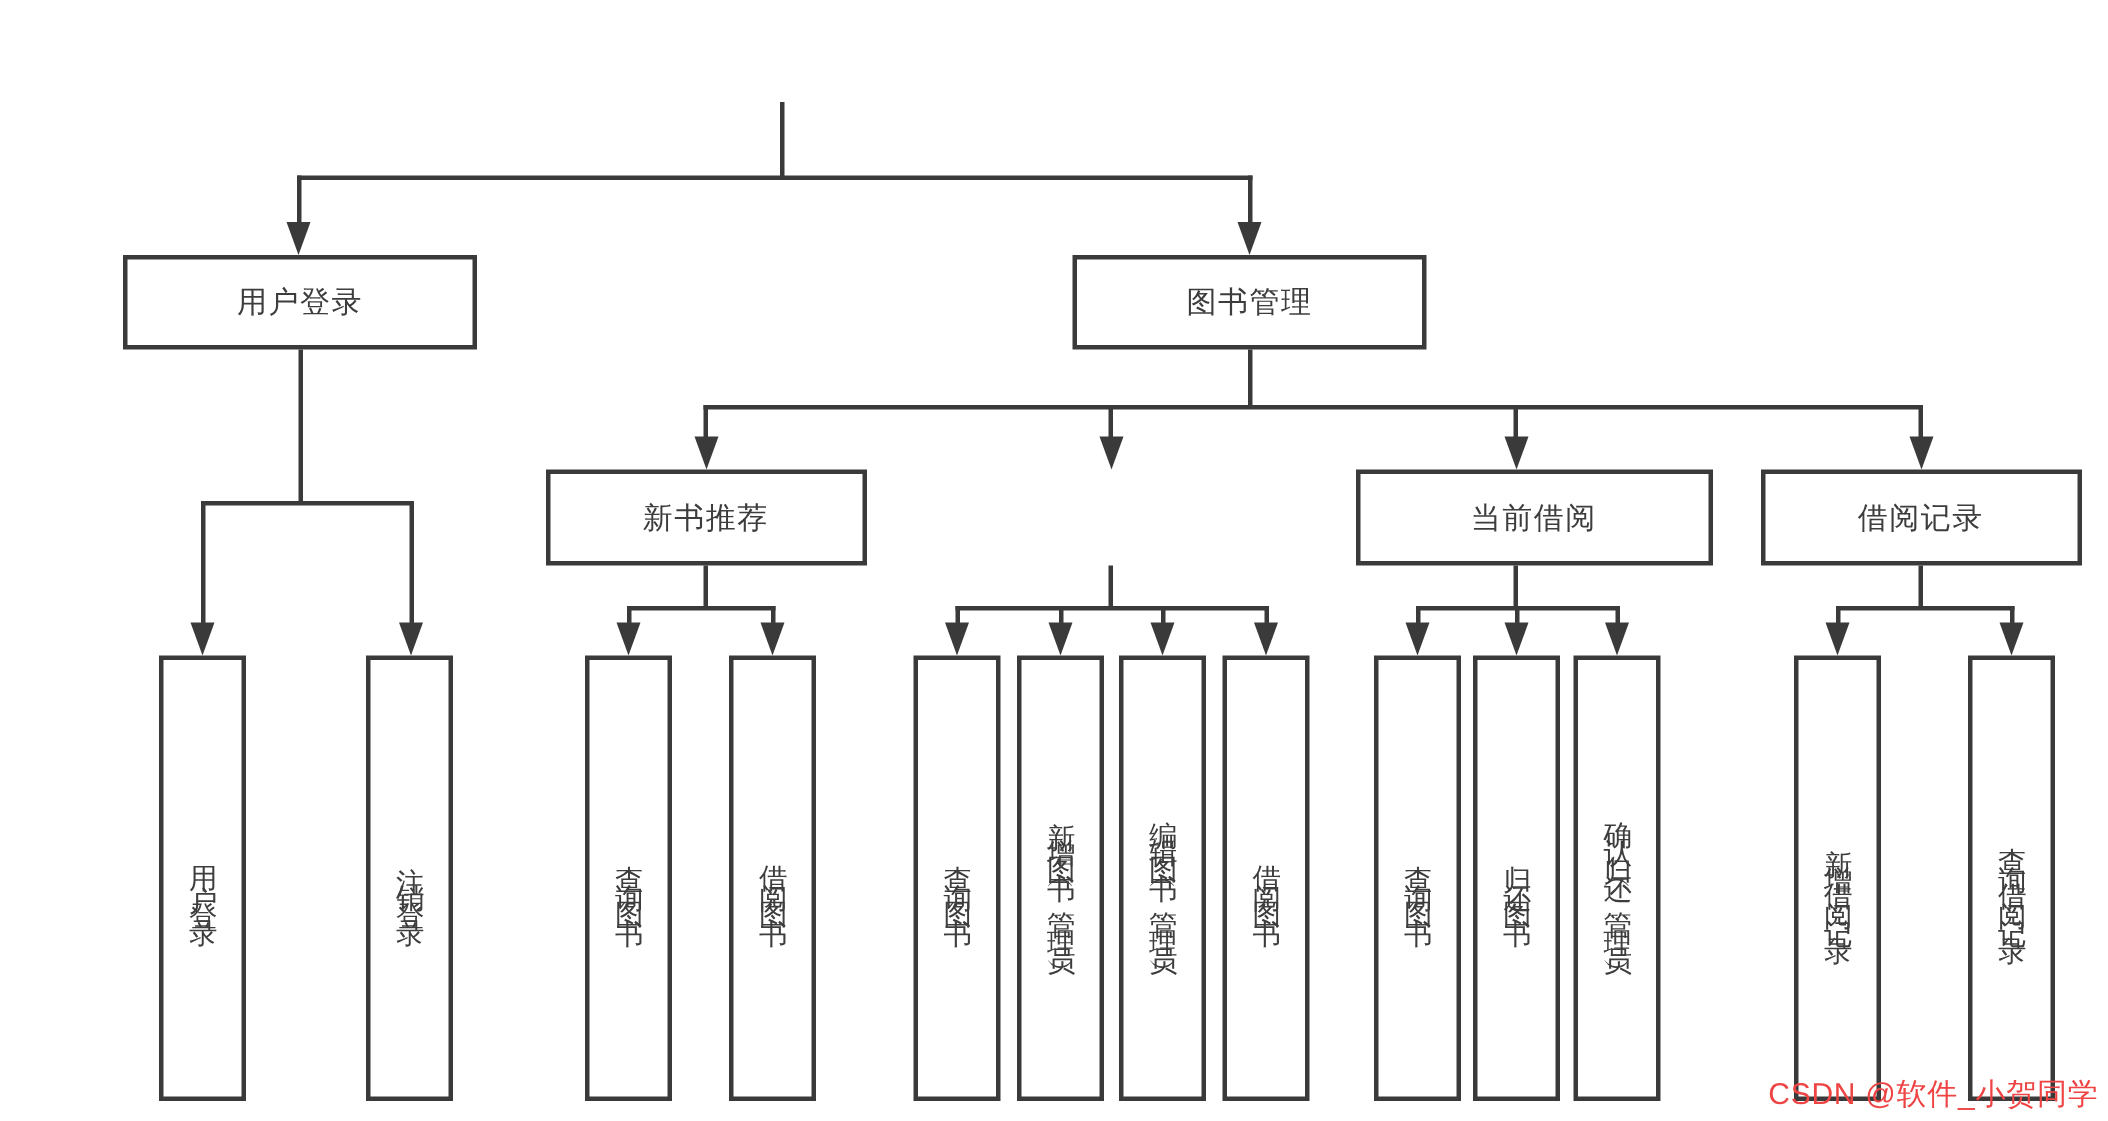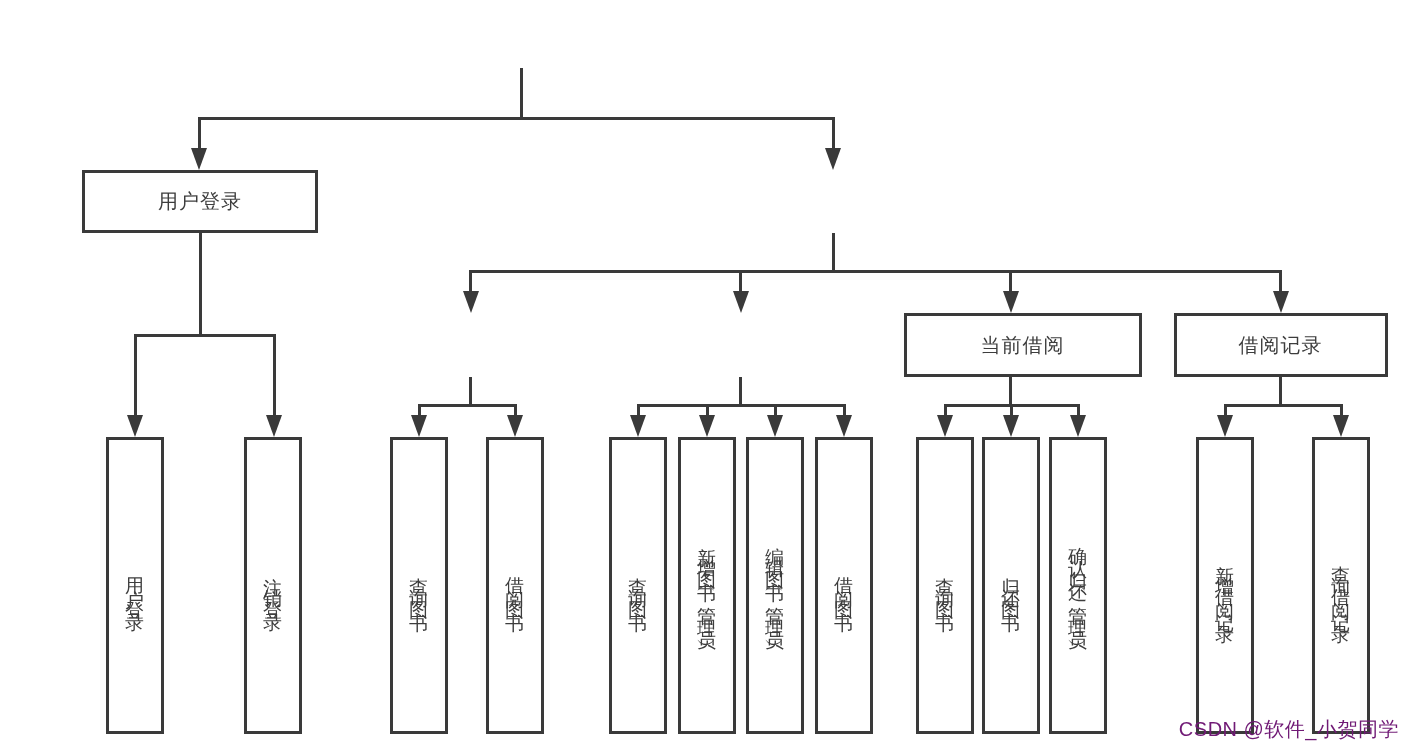--- a/index.html
+++ b/index.html
@@ -42,60 +42,66 @@
   .ah{
     position:absolute;width:0;height:0;
     border-left:8px solid transparent;
     border-right:8px solid transparent;
     border-top:22px solid #3a3a3a;
   }
   .watermark{
     position:absolute;
     top:716px;right:6px;
     font-size:20px;
-    color:#701a75;
+    color:#ef4444;
     z-index:5;
     letter-spacing:0.5px;
   }
 </style>
 </head>
 <body>
 
 <div class="canvas">
 
 
   <div class="vl" style="left:519.5px;top:68px;height:50px;"></div>
   <div class="hl" style="left:197.5px;top:117px;width:637px;"></div>
   <div class="vl" style="left:197.5px;top:117px;height:33px;"></div>
   <div class="ah" style="left:191px;top:148px;"></div>
   <div class="vl" style="left:831.5px;top:117px;height:33px;"></div>
   <div class="ah" style="left:825px;top:148px;"></div>
 
   <div class="node" style="left:82px;top:170px;width:236px;height:63px;">
     <span>用户登录</span>
   </div>
+  <div class="node" style="left:715px;top:170px;width:236px;height:63px;">
+    <span>图书管理</span>
+  </div>
 
   <div class="vl" style="left:198.5px;top:233px;height:103px;"></div>
   <div class="hl" style="left:133.5px;top:334px;width:142px;"></div>
   <div class="vl" style="left:133.5px;top:334px;height:83px;"></div>
   <div class="ah" style="left:127px;top:415px;"></div>
   <div class="vl" style="left:272.5px;top:334px;height:83px;"></div>
   <div class="ah" style="left:266px;top:415px;"></div>
 
   <div class="vl" style="left:831.5px;top:233px;height:39px;"></div>
   <div class="hl" style="left:469px;top:270px;width:813px;"></div>
   <div class="vl" style="left:469px;top:270px;height:23px;"></div>
   <div class="ah" style="left:462.5px;top:291px;"></div>
   <div class="vl" style="left:739px;top:270px;height:23px;"></div>
   <div class="ah" style="left:732.5px;top:291px;"></div>
   <div class="vl" style="left:1009px;top:270px;height:23px;"></div>
   <div class="ah" style="left:1002.5px;top:291px;"></div>
   <div class="vl" style="left:1279px;top:270px;height:23px;"></div>
   <div class="ah" style="left:1272.5px;top:291px;"></div>
 
+  <div class="node" style="left:363.5px;top:313px;width:214px;height:64px;">
+    <span>新书推荐</span>
+  </div>
   <div class="node" style="left:903.5px;top:313px;width:238px;height:64px;">
     <span>当前借阅</span>
   </div>
   <div class="node" style="left:1173.5px;top:313px;width:214px;height:64px;">
     <span>借阅记录</span>
   </div>
 
   <div class="vl" style="left:469px;top:377px;height:29px;"></div>
   <div class="hl" style="left:417.5px;top:404px;width:99px;"></div>
   <div class="vl" style="left:417.5px;top:404px;height:12px;"></div>

